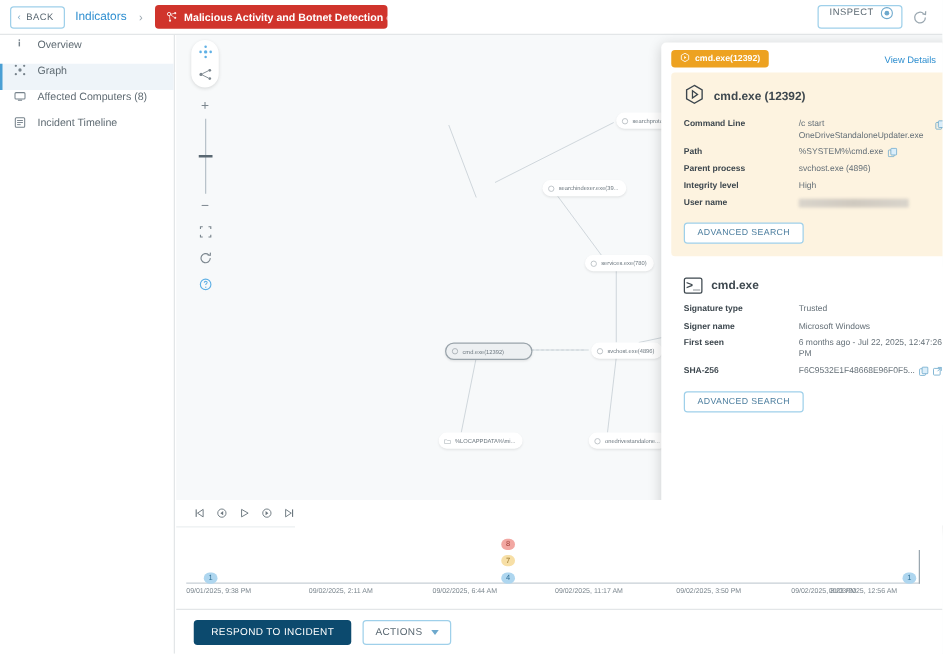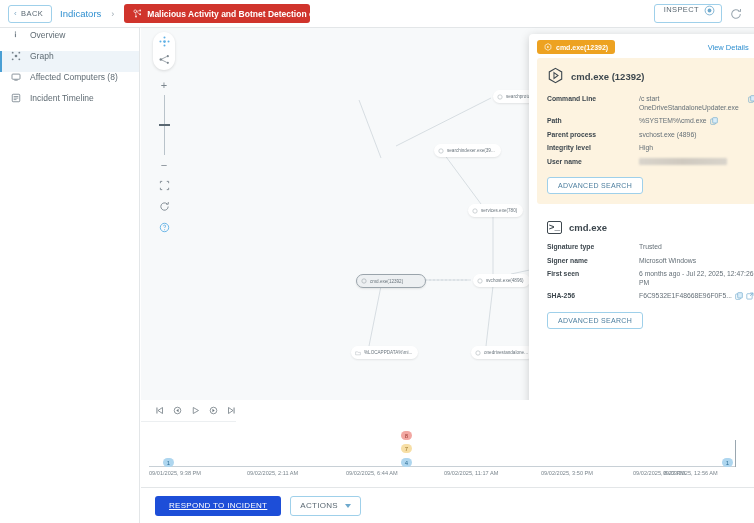--- a/index.html
+++ b/index.html
@@ -158,24 +158,23 @@
   }
   .tl-tick { position: absolute; top: 48px; font-size: 5.6px; color: #7b868e; white-space: nowrap; }
 
   
   .footer {
     position: absolute; top: 487px; left: 141px; width: 613px; height: 36px;
     background: #fff; border-top: 1px solid #e3e6e8;
     display: flex; align-items: center; gap: 9px; padding-left: 14px;
   }
   .respond-btn {
-    background: #1d4ed8; color: #fff; border-radius: 3px; border: none;
+    background: #0c4a6e; color: #fff; border-radius: 3px; border: none;
     height: 20px; padding: 0 14px; font-size: 8px; letter-spacing: .3px; cursor: pointer;
     font-family: "Liberation Sans", sans-serif;
-    text-decoration: underline;
   }
   .actions-btn {
     background: #fff; border: 1px solid #9fd0ea; border-radius: 3px;
     height: 20px; padding: 0 9px; font-size: 8px; color: #5a6872; letter-spacing: .3px;
     display: flex; align-items: center; gap: 7px; cursor: pointer;
   }
   .caret { width: 0; height: 0; border-left: 3.5px solid transparent; border-right: 3.5px solid transparent; border-top: 4px solid #6ea9cd; }
 </style>
 </head>
 <body>

